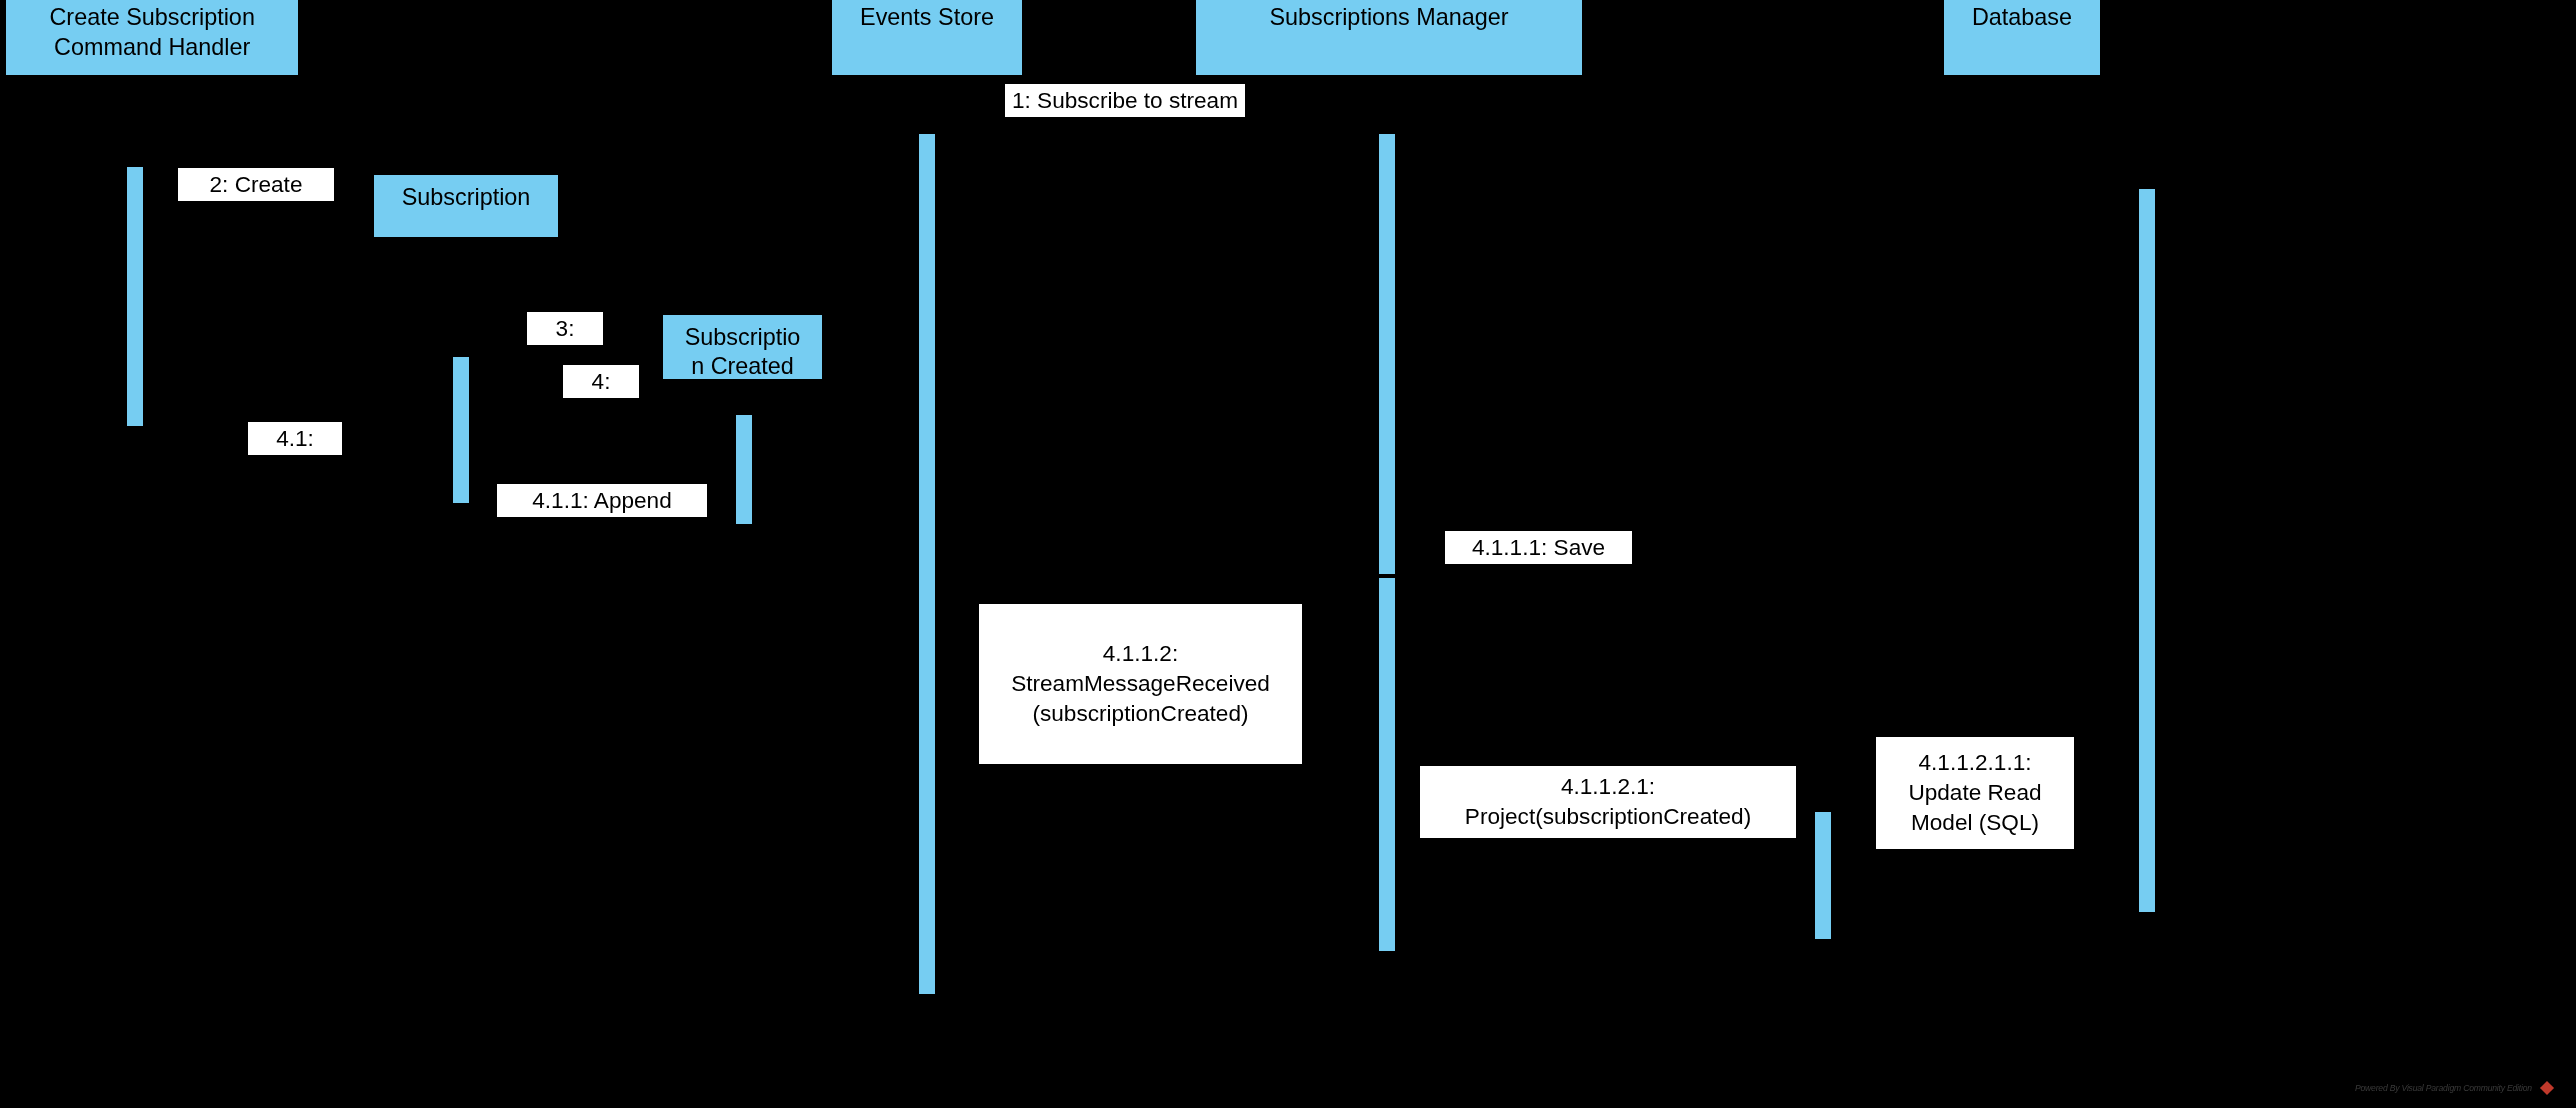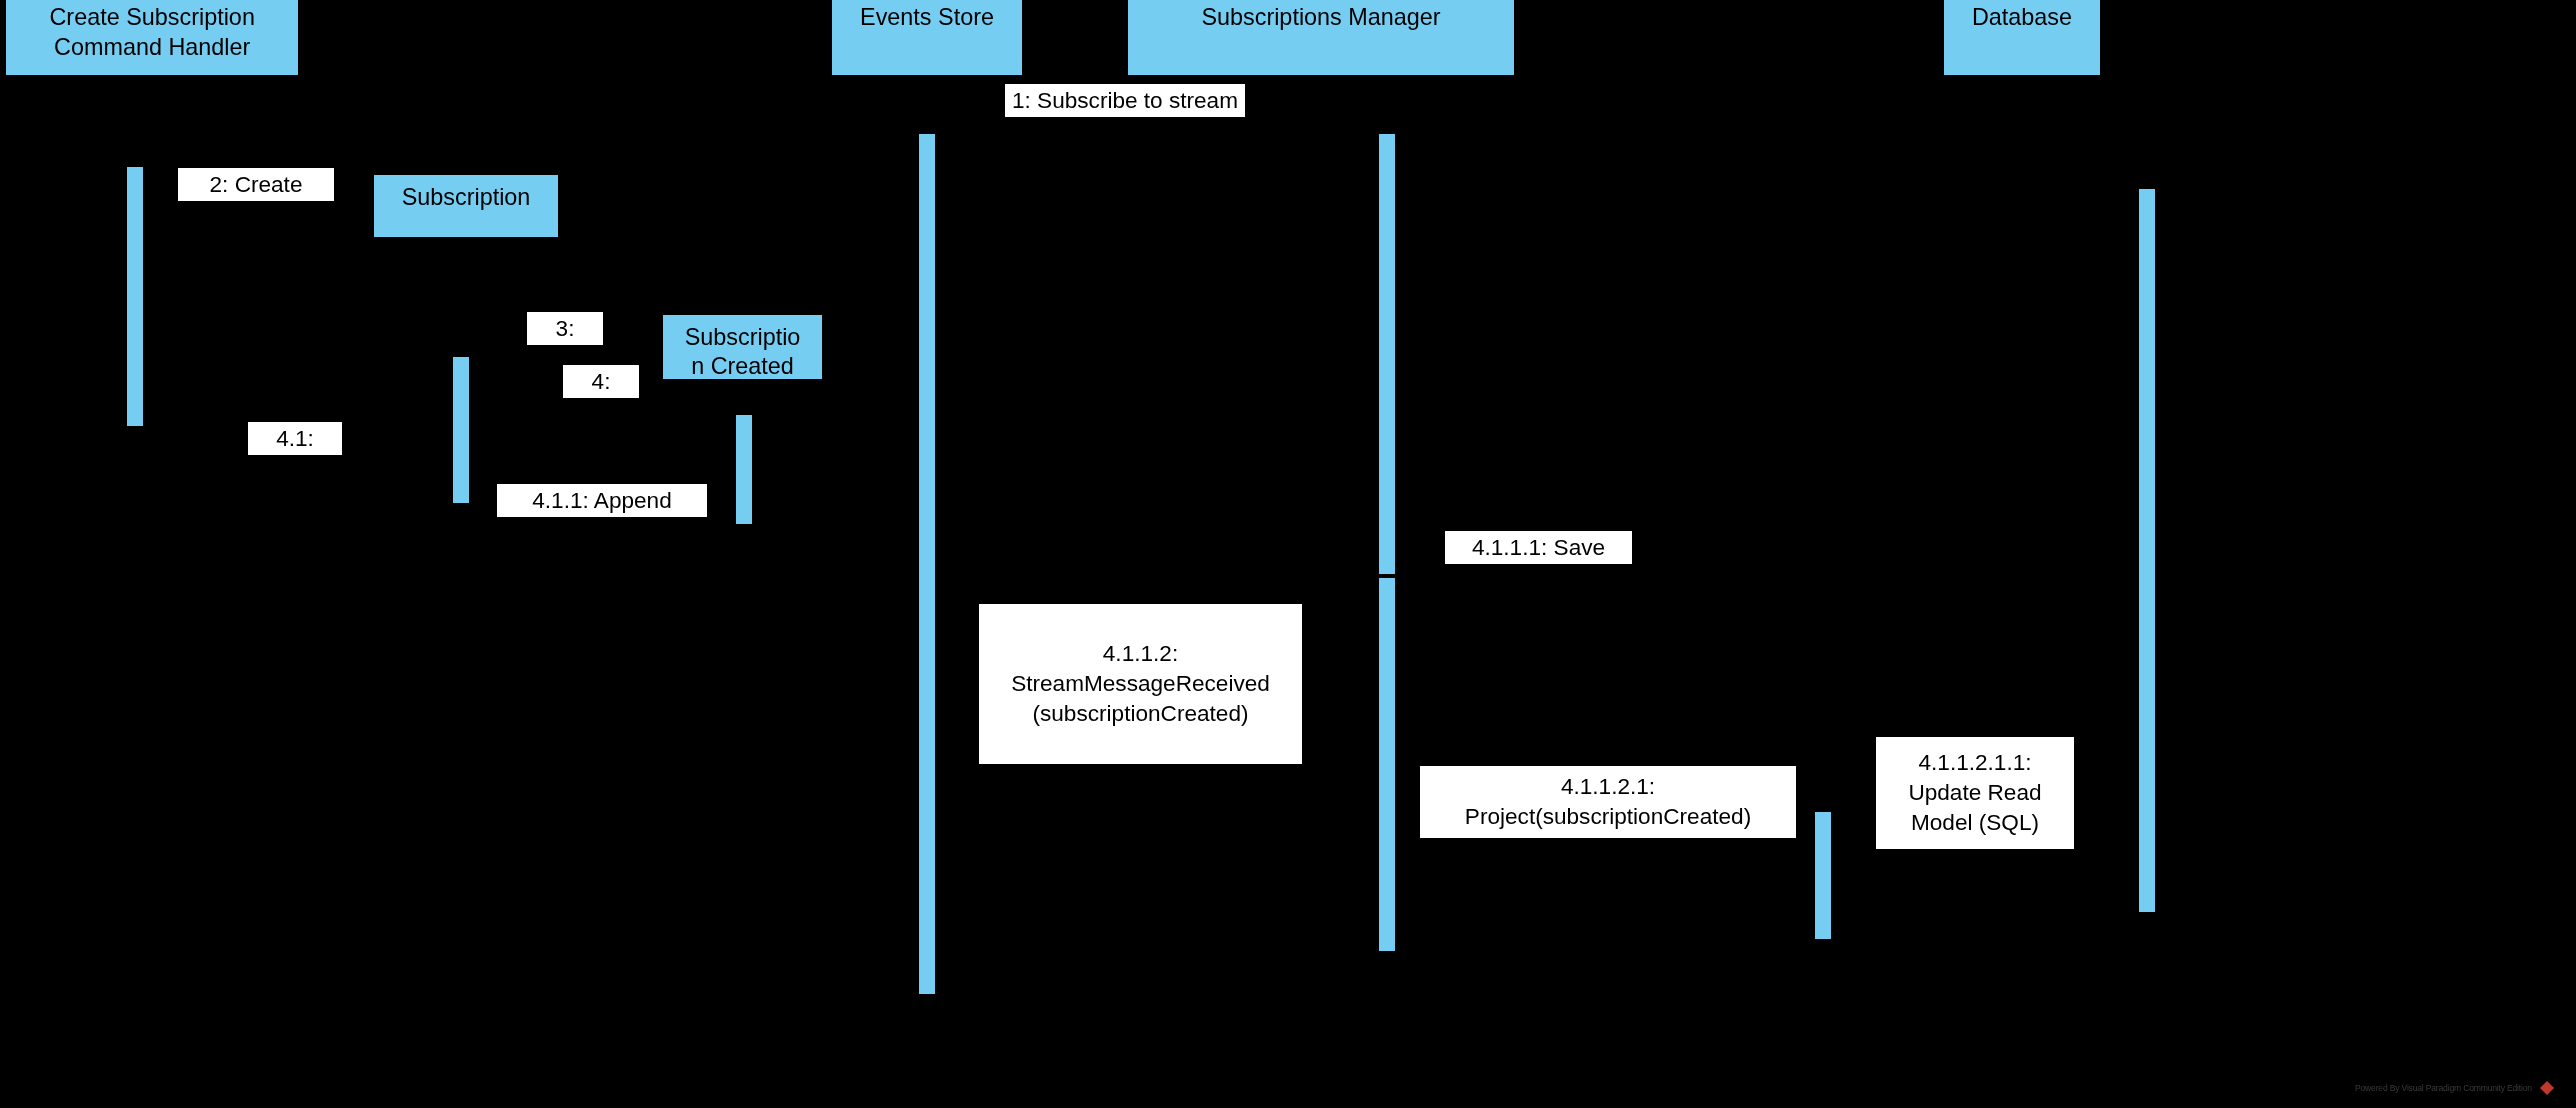--- a/index.html
+++ b/index.html
@@ -84,40 +84,41 @@
   
   .watermark {
     position: absolute;
     display: flex;
     align-items: flex-start;
     gap: 10px;
     font-size: 8.6px;
     color: #3a3a3a;
     letter-spacing: -0.2px;
     white-space: nowrap;
+    font-style: italic;
   }
   .vp-diamond {
     width: 10px;
     height: 10px;
     background: #c0392b;
     transform: rotate(45deg);
     flex: 0 0 auto;
   }
 </style>
 </head>
 <body>
 
 <div id="canvas">
 
   <div class="lifeline-head" style="left:6.2px; top:0px; width:292px; height:75px;">Create Subscription
 Command Handler</div>
 
   <div class="lifeline-head" style="left:832px; top:0px; width:190px; height:75px;">Events Store</div>
 
-  <div class="lifeline-head" style="left:1128px; top:0px; width:386px; height:75px;">Subscriptions Manager</div>
+  <div class="lifeline-head" style="left:1196px; top:0px; width:386px; height:75px;">Subscriptions Manager</div>
 
 
   <div class="lifeline-head" style="left:1944px; top:0px; width:156px; height:75px;">Database</div>
 
   <div class="activation" style="left:127px; top:167px; width:15.6px; height:259px;"></div>
 
   <div class="activation" style="left:453px; top:357px; width:15.6px; height:146px;"></div>
 
   <div class="activation" style="left:736px; top:415px; width:15.6px; height:109px;"></div>
 

